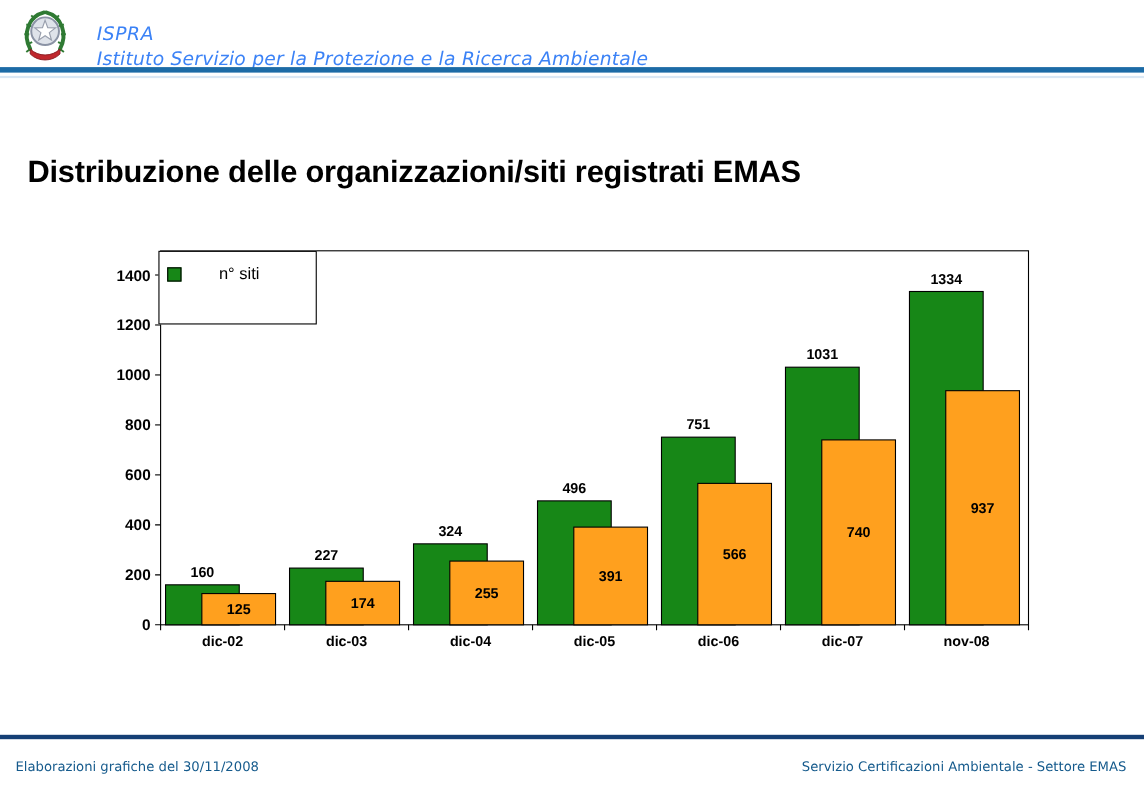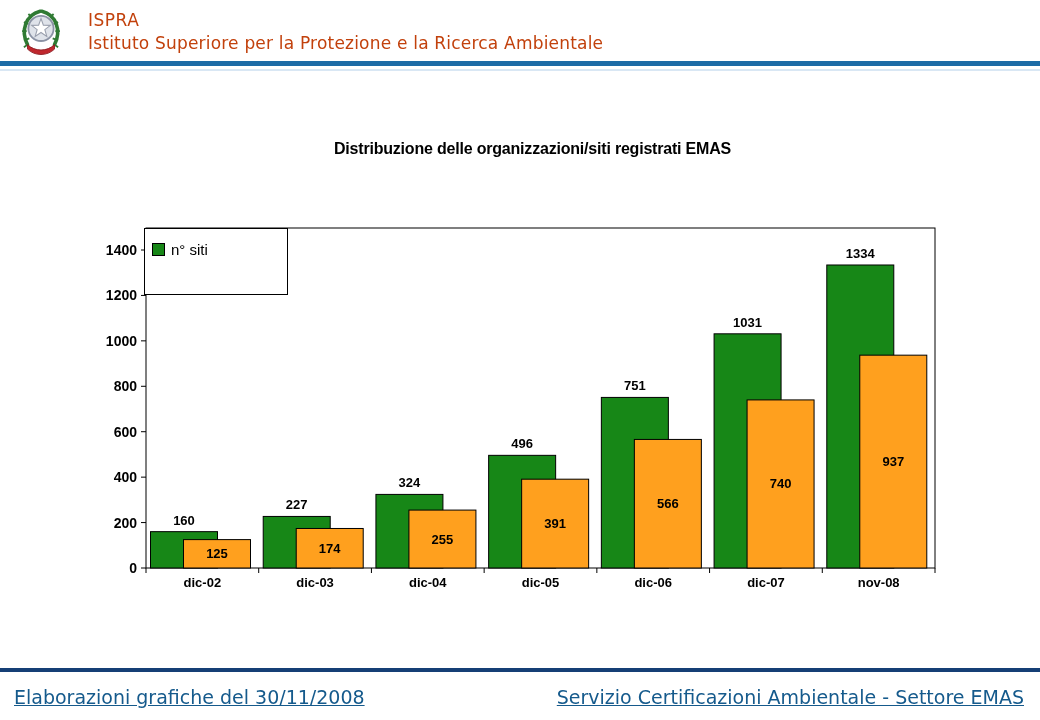--- a/index.html
+++ b/index.html
@@ -8,54 +8,54 @@
     position: relative;
     width: 1040px; height: 720px;
     background: #ffffff;
     font-family: "DejaVu Sans", sans-serif;
     overflow: hidden;
   }
 
   
   .header { position: absolute; left: 0; top: 0; width: 1040px; height: 61px; background: #fff; }
   .logo { position: absolute; left: 13px; top: 5px; width: 56px; height: 54px; }
-  .header-text { position: absolute; left: 88px; top: 9px; color: #c2410c; }
+  .header-text { position: absolute; left: 88px; top: 20px; color: #3b82f6; font-style: italic; }
   .org-acronym { font-size: 17px; line-height: 23px; letter-spacing: 0.5px; }
   .org-name { font-size: 17px; line-height: 23px; letter-spacing: 0.2px; }
   .header-divider { position: absolute; left: 0; top: 61px; width: 1040px; height: 5px; background: #1c6ba6; }
   .header-divider-light { position: absolute; left: 0; top: 69px; width: 1040px; height: 2px; background: #d9e7f4; }
 
   
   .slide-title {
     position: absolute; left: 25px; top: 140px; width: 1015px;
-    text-align: center;
+    text-align: left;
     font-family: "Liberation Sans", sans-serif;
-    font-size: 16px; font-weight: bold; color: #000000;
+    font-size: 28px; font-weight: bold; color: #000000;
     letter-spacing: -0.2px;
   }
 
   
   #chart-svg { position: absolute; left: 0; top: 195px; width: 1040px; height: 440px; }
   .legend-box {
     position: absolute; left: 144px; top: 228px; width: 144px; height: 67px;
     background: #ffffff; border: 1px solid #000000;
     padding: 7px 6px 0 7px; z-index: 5;
     font-family: "Liberation Sans", sans-serif;
   }
-  .legend-row { display: flex; align-items: center; height: 26px; }
+  .legend-row { display: flex; align-items: center; height: 26px; gap: 28px; }
   .legend-swatch { width: 13px; height: 13px; border: 1px solid #000; margin-right: 6px; flex: 0 0 13px; }
   .legend-label { font-size: 15px; color: #000; white-space: nowrap; }
 
   
   .footer-divider { position: absolute; left: 0; top: 668px; width: 1040px; height: 4px; background: #153f75; }
   .footer {
     position: absolute; left: 0; top: 682px; width: 1040px; height: 30px;
     display: flex; justify-content: space-between; align-items: center;
     padding: 0 16px 0 14px;
-    color: #155a8c; font-size: 19px; text-decoration: underline;
+    color: #155a8c; font-size: 12px;
   }
 </style>
 </head>
 <body>
 
 <div class="header">
   <svg class="logo" viewBox="0 0 60 60" aria-hidden="true">
 
     <path d="M29,7 C13,11 7,29 15,44" fill="none" stroke="#2f7a33" stroke-width="4" stroke-linecap="round"></path>
     <path d="M31,7 C47,11 53,29 45,44" fill="none" stroke="#2f7a33" stroke-width="4" stroke-linecap="round"></path>
@@ -63,21 +63,21 @@
     <path d="M45,44 l4,3 M43,37 l5,2 M46,29 l5,0 M44,21 l5,-2 M40,14 l4,-4" stroke="#2f7a33" stroke-width="2" fill="none"></path>
 
     <circle cx="30" cy="26" r="14" fill="#dfe3ea" stroke="#8b93a5" stroke-width="2"></circle>
 
     <polygon points="30,15 32.65,22.36 40.46,22.6 34.28,27.39 36.47,34.9 30,30.5 23.53,34.9 25.72,27.39 19.54,22.6 27.35,22.36" fill="#ffffff" stroke="#9aa0ae" stroke-width="1.2"></polygon>
 
     <path d="M15,44 C23,52 37,52 45,44 L45,49 C37,57 23,57 15,49 Z" fill="#c0272d" stroke="#8d1d22" stroke-width="1"></path>
   </svg>
   <div class="header-text">
     <div class="org-acronym">ISPRA</div>
-    <div class="org-name">Istituto Superiore per la Protezione e la Ricerca Ambientale</div>
+    <div class="org-name">Istituto Servizio per la Protezione e la Ricerca Ambientale</div>
   </div>
 </div>
 <div class="header-divider"></div>
 <div class="header-divider-light"></div>
 
 <div class="slide-title">Distribuzione delle organizzazioni/siti registrati EMAS</div>
 
 <svg id="chart-svg" viewBox="0 0 1040 440">
     <rect x="146" y="33" width="789" height="340" fill="#ffffff" stroke="#000" stroke-width="1"></rect>
     <line x1="141" y1="373" x2="146" y2="373" stroke="#000" stroke-width="1"></line>

